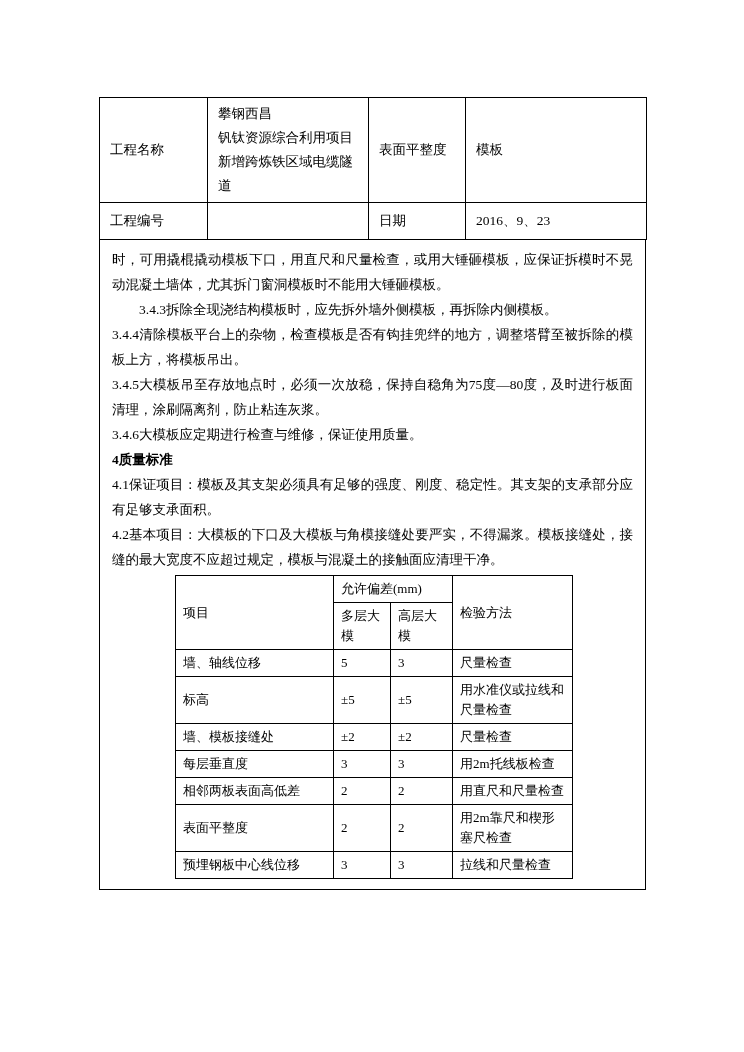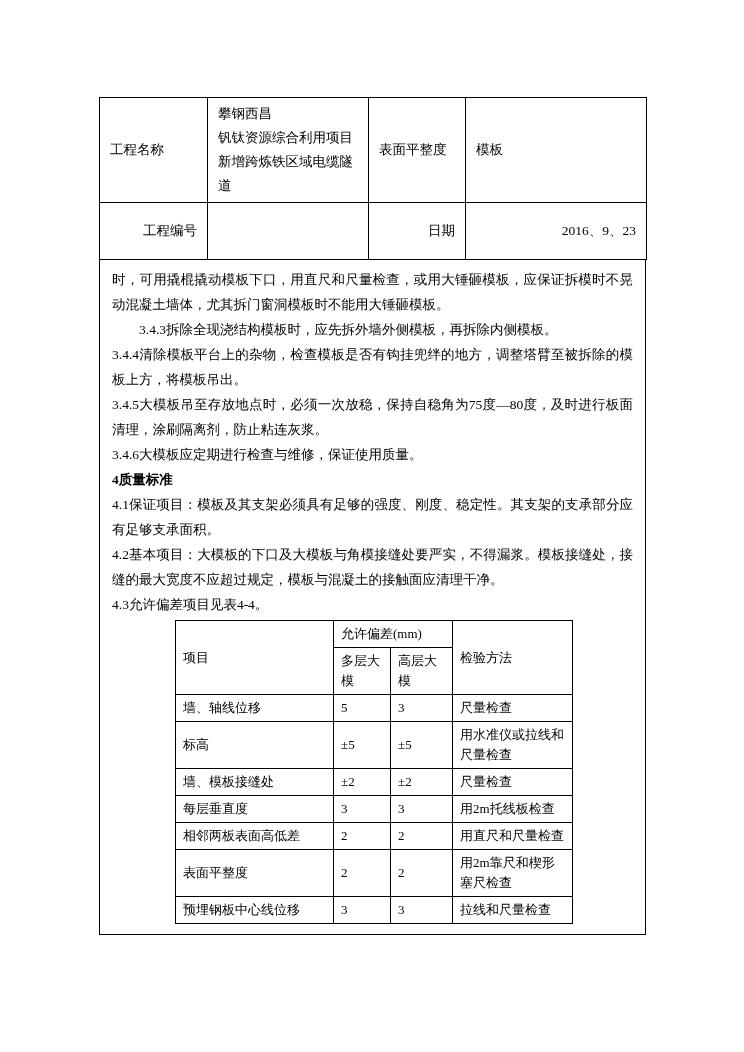--- a/index.html
+++ b/index.html
@@ -20,21 +20,21 @@
     border-collapse:collapse;
     table-layout:fixed;
   }
   table.header-table td {
     border:1px solid #000;
     vertical-align:middle;
     font-size:13.5px;
     padding:4px 10px;
   }
   table.header-table tr.r1 td { height:75px; }
-  table.header-table tr.r2 td { height:57px;text-align:right; }
+  table.header-table tr.r2 td { height:37px; }
   .proj-line { line-height:24px; text-align:left; }
   
   .doc-body {
     border:1px solid #000;
     border-top:none;
     padding:7px 12px 10px 12px;
   }
   .para {
     font-size:13.5px;
     line-height:25px;
@@ -95,21 +95,20 @@
 
   <div class="doc-body">
     <p class="para">时，可用撬棍撬动模板下口，用直尺和尺量检查，或用大锤砸模板，应保证拆模时不晃动混凝土墙体，尤其拆门窗洞模板时不能用大锤砸模板。</p>
     <p class="para indent">3.4.3拆除全现浇结构模板时，应先拆外墙外侧模板，再拆除内侧模板。</p>
     <p class="para">3.4.4清除模板平台上的杂物，检查模板是否有钩挂兜绊的地方，调整塔臂至被拆除的模板上方，将模板吊出。</p>
     <p class="para">3.4.5大模板吊至存放地点时，必须一次放稳，保持自稳角为75度—80度，及时进行板面清理，涂刷隔离剂，防止粘连灰浆。</p>
     <p class="para">3.4.6大模板应定期进行检查与维修，保证使用质量。</p>
     <p class="para bold">4质量标准</p>
     <p class="para">4.1保证项目：模板及其支架必须具有足够的强度、刚度、稳定性。其支架的支承部分应有足够支承面积。</p>
     <p class="para">4.2基本项目：大模板的下口及大模板与角模接缝处要严实，不得漏浆。模板接缝处，接缝的最大宽度不应超过规定，模板与混凝土的接触面应清理干净。</p>
-    <p class="para">4.3允许偏差项目见表4-4。</p>
 
     <table class="dev-table">
       <colgroup>
         <col style="width:158px">
         <col style="width:57px">
         <col style="width:62px">
         <col style="width:120px">
       </colgroup>
       <tbody>
         <tr>

